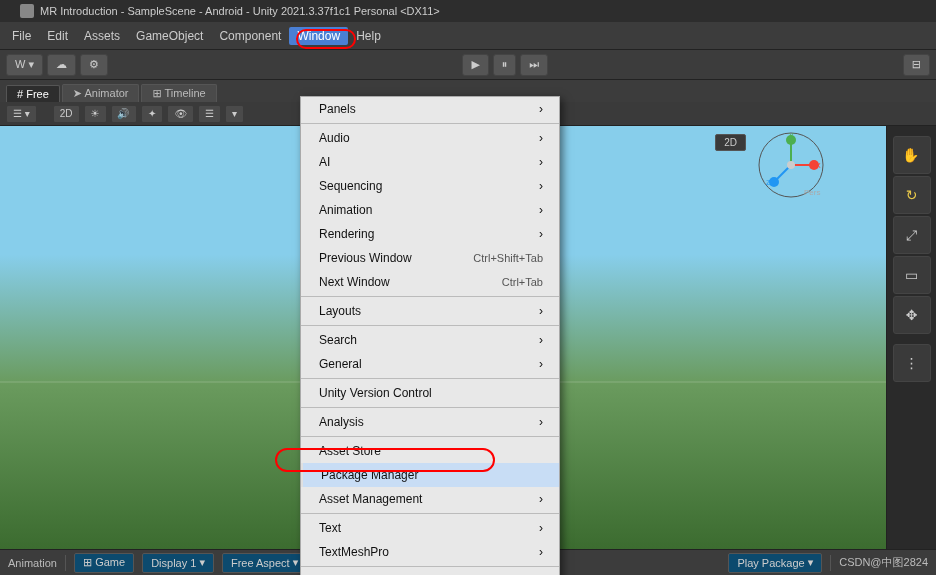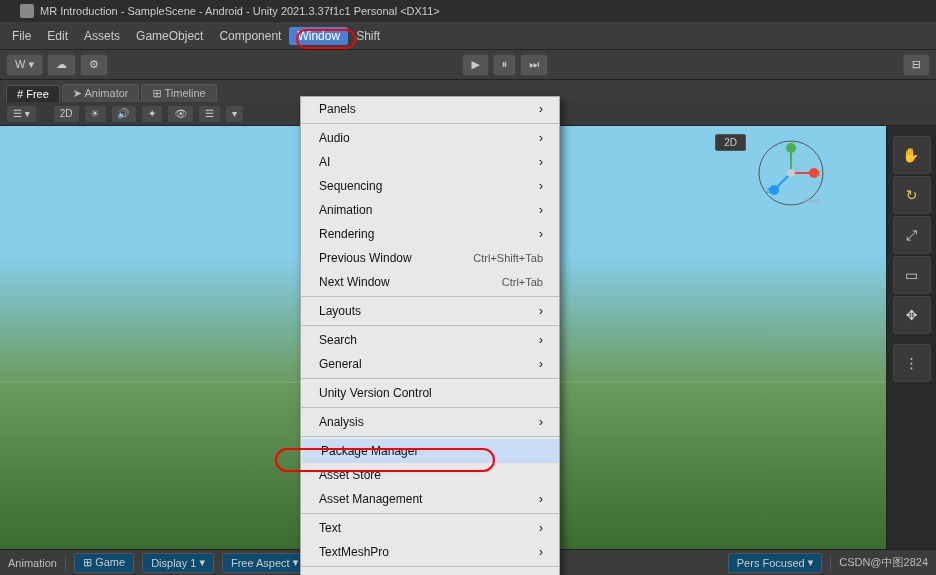--- a/index.html
+++ b/index.html
@@ -276,21 +276,21 @@
   <span>MR Introduction - SampleScene - Android - Unity 2021.3.37f1c1 Personal &lt;DX11&gt;</span>
 </div>
 
 <div id="menu-bar">
   <span class="menu-item">File</span>
   <span class="menu-item">Edit</span>
   <span class="menu-item">Assets</span>
   <span class="menu-item">GameObject</span>
   <span class="menu-item">Component</span>
   <span class="menu-item active">Window</span>
-  <span class="menu-item">Shift</span>
+  <span class="menu-item">Help</span>
 </div>
 
 <div id="toolbar">
   <div class="toolbar-btn">W ▾</div>
   <div class="toolbar-btn">☁</div>
   <div class="toolbar-btn">⚙</div>
   <div style="flex:1"></div>
   <div class="toolbar-btn">▶</div>
   <div class="toolbar-btn">⏸</div>
   <div class="toolbar-btn">⏭</div>
@@ -315,21 +315,21 @@
   <div class="view-btn">☰</div>
   <div class="view-btn">▾</div>
 </div>
 
 <div id="main-area">
 
   <div id="scene-view">
     <div id="scene-horizon"></div>
     <div id="scene-ground"></div>
 
-    <div style="position:absolute;top:12px;right:60px;width:70px;height:70px;">
+    <div style="position:absolute;top:4px;right:60px;width:70px;height:70px;">
       <svg width="70" height="70">
 
         <circle cx="35" cy="35" r="32" fill="none" stroke="#555" stroke-width="1"></circle>
 
         <line x1="35" y1="35" x2="35" y2="10" stroke="#4CAF50" stroke-width="2"></line>
         <circle cx="35" cy="10" r="5" fill="#4CAF50"></circle>
 
         <line x1="35" y1="35" x2="58" y2="35" stroke="#F44336" stroke-width="2"></line>
         <circle cx="58" cy="35" r="5" fill="#F44336"></circle>
 
@@ -416,25 +416,25 @@
     <div class="menu-separator"></div>
     <div class="menu-row">
       <span>Unity Version Control</span>
     </div>
     <div class="menu-separator"></div>
     <div class="menu-row">
       <span>Analysis</span>
       <span class="arrow">›</span>
     </div>
     <div class="menu-separator"></div>
+    <div class="menu-row">
+      <span>Asset Store</span>
+    </div>
     <div class="menu-row highlighted package-manager" style="background:#c8ddf5;">
       <span>Package Manager</span>
-    </div>
-    <div class="menu-row">
-      <span>Asset Store</span>
     </div>
     <div class="menu-row">
       <span>Asset Management</span>
       <span class="arrow">›</span>
     </div>
     <div class="menu-separator"></div>
     <div class="menu-row">
       <span>Text</span>
       <span class="arrow">›</span>
     </div>
@@ -466,20 +466,20 @@
   <div class="status-btn">
     <span>Display 1</span>
     <span>▾</span>
   </div>
   <div class="status-btn">
     <span>Free Aspect</span>
     <span>▾</span>
   </div>
   <div style="flex:1"></div>
   <div class="status-btn">
-    <span>Pers Focused</span>
+    <span>Play Package</span>
     <span>▾</span>
   </div>
   <div class="status-divider"></div>
   <div class="status-section">
     <span>CSDN@中图2824</span>
   </div>
 </div>
 
 </body></html>

